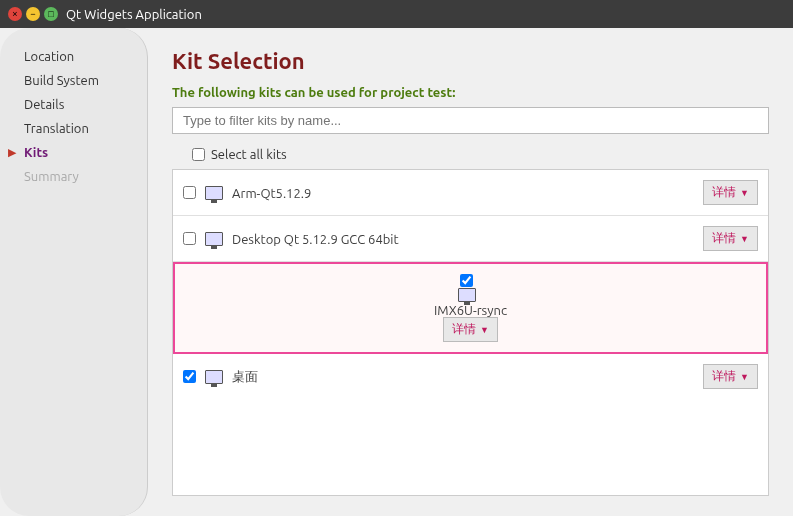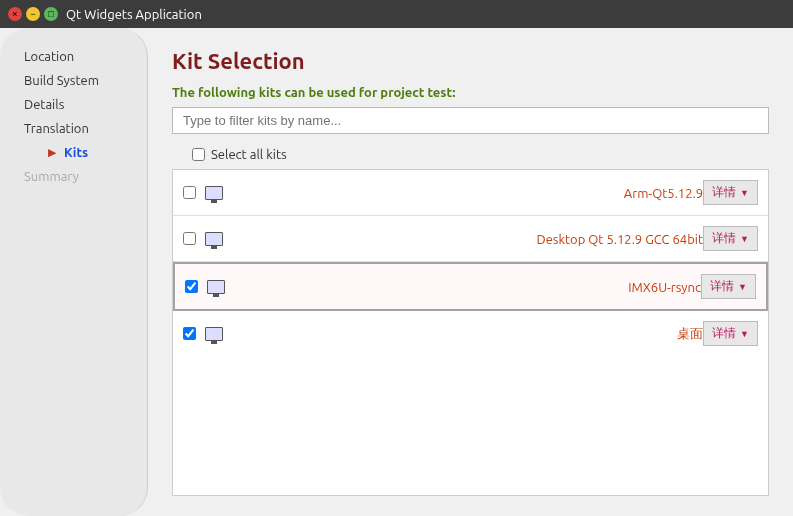--- a/index.html
+++ b/index.html
@@ -62,23 +62,22 @@
     .sidebar-item {
       display: flex;
       align-items: center;
       padding: 5px 12px 5px 24px;
       color: #333;
       cursor: pointer;
       font-size: 13px;
       position: relative;
     }
     .sidebar-item.active {
-      color: #1d4ed8;
+      color: #701a75;
       font-weight: bold;
-      margin-left: 40px;
     }
     .sidebar-item.active::before {
       content: '▶';
       position: absolute;
       left: 8px;
       font-size: 11px;
       color: #c0392b;
     }
     .sidebar-item.disabled {
       color: #aaa;
@@ -146,22 +145,23 @@
       display: flex;
       align-items: center;
       padding: 10px 10px;
       border-bottom: 1px solid #e0e0e0;
       background: #fff;
     }
     .kit-item:last-child {
       border-bottom: none;
     }
     .kit-item.highlighted {
-      border: 2px solid #a3a3a3;
+      border: 2px solid #ec4899;
       background: #fff8f8;
+      flex-direction: column;
     }
 
     .kit-checkbox {
       margin-right: 8px;
       flex-shrink: 0;
     }
 
     .kit-icon {
       width: 20px;
       height: 16px;
@@ -187,22 +187,21 @@
       left: 50%;
       transform: translateX(-50%);
       width: 6px;
       height: 3px;
       background: #555;
     }
 
     .kit-name {
       flex: 1;
       font-size: 13px;
-      color: #c2410c;
-      text-align: right;
+      color: #404040;
     }
 
     .details-btn {
       display: flex;
       align-items: center;
       background: #e8e8e8;
       border: 1px solid #bbb;
       padding: 3px 8px;
       font-size: 12px;
       color: #be185d;

